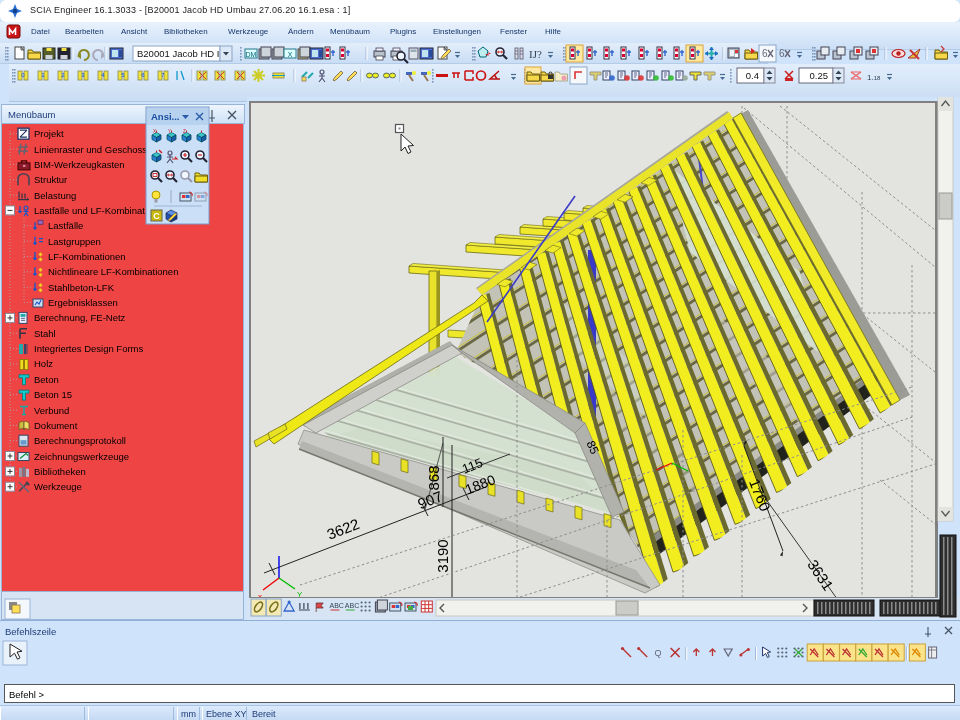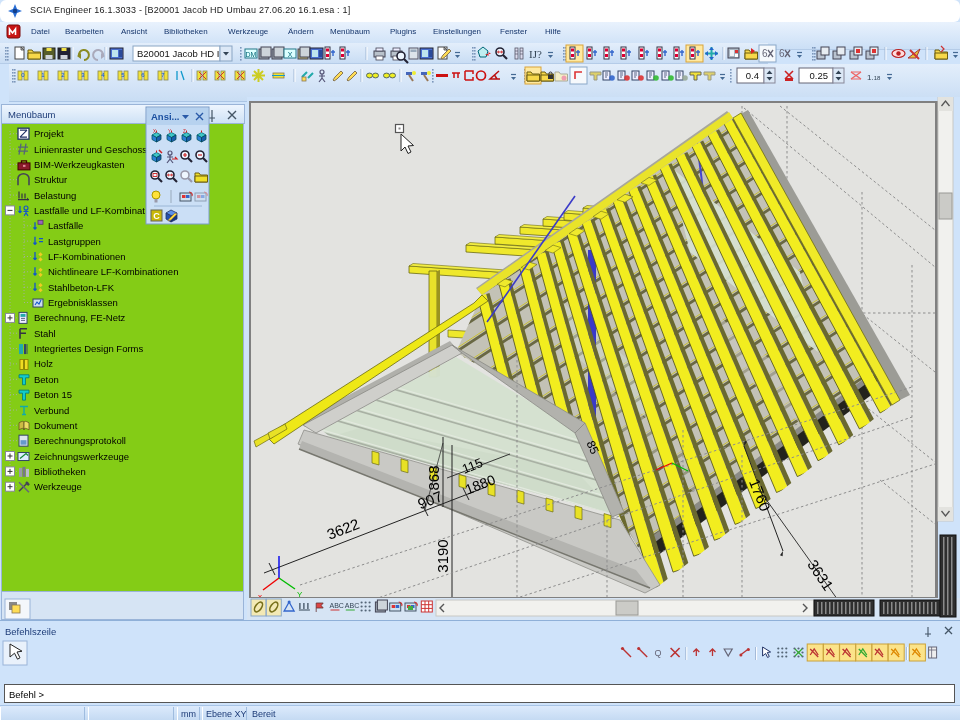--- a/index.html
+++ b/index.html
@@ -4,21 +4,21 @@
 body{width:960px;height:720px;overflow:hidden;font-family:"Liberation Sans",sans-serif;background:#cfe3fa;position:relative}
 #title{position:absolute;left:0;top:0;width:960px;height:22px;background:#fff;border-radius:6px;}
 #title span{position:absolute;left:30px;top:5px;font-size:9px;color:#1a1a1a;letter-spacing:0.2px}
 #menu{position:absolute;left:0;top:22px;width:960px;height:28px;background:linear-gradient(#e9f2fd,#cbdff6);border-bottom:1px solid #b5cce8}
 #menu i{position:absolute;top:5px;font-style:normal;font-size:8px;color:#15356b}
 #tb2{position:absolute;left:0;top:43px;width:768px;height:21px;background:linear-gradient(#e3eefb,#c9ddf4);border-bottom:1px solid #b5cce8}
 #tb3{position:absolute;left:9px;top:64px;width:960px;height:38px;background:linear-gradient(#e3eefb,#c9ddf4);border-bottom:1px solid #aac4e4}
 #panel{position:absolute;left:0;top:104px;width:246px;height:516px;background:#cfe3fa}
 #phead{position:absolute;left:1px;top:0;width:244px;height:20px;background:linear-gradient(#eef5fe,#cfe2f6);border:1px solid #9ab4d8;}
 #phead b{position:absolute;left:6px;top:4px;font-weight:normal;font-size:9.5px;color:#1e3c78}
-#tree{position:absolute;left:1px;top:20px;width:243px;height:468px;background:#84cc16;border:1px solid #9ab4d8;border-top:none}
+#tree{position:absolute;left:1px;top:20px;width:243px;height:468px;background:#ef4444;border:1px solid #9ab4d8;border-top:none}
 #ptab{position:absolute;left:1px;top:488px;width:243px;height:28px;background:#d6e4f4;border:1px solid #9ab4d8;border-top:none}
 #vp{position:absolute;left:247px;top:97px;width:713px;height:523px;background:#cfe3fa}
 #cmdpanel{position:absolute;left:0;top:620px;width:960px;height:100px;background:#cfe3fa;border-top:1px solid #8fb0d8}
 #cmdhead{position:absolute;left:0;top:1px;width:792px;height:18px;}
 #cmdhead b{position:absolute;left:5px;top:4px;font-weight:normal;font-size:9.5px;color:#1e3c78}
 #cmdinput{position:absolute;left:4px;top:63px;width:951px;height:19px;background:#fff;border:1px solid #555}
 #cmdinput span{position:absolute;left:4px;top:4px;font-size:9.5px;color:#000}
 #status{position:absolute;left:0;top:84px;width:960px;height:16px;background:linear-gradient(#dceafc,#c3d9f2);border-top:1px solid #a8c4e6}
 #status i{position:absolute;top:3px;font-style:normal;font-size:9px;color:#1e3c78}
 .cell{position:absolute;top:1px;height:13px;border-right:1px solid #9fbcdf;border-left:1px solid #fff}

